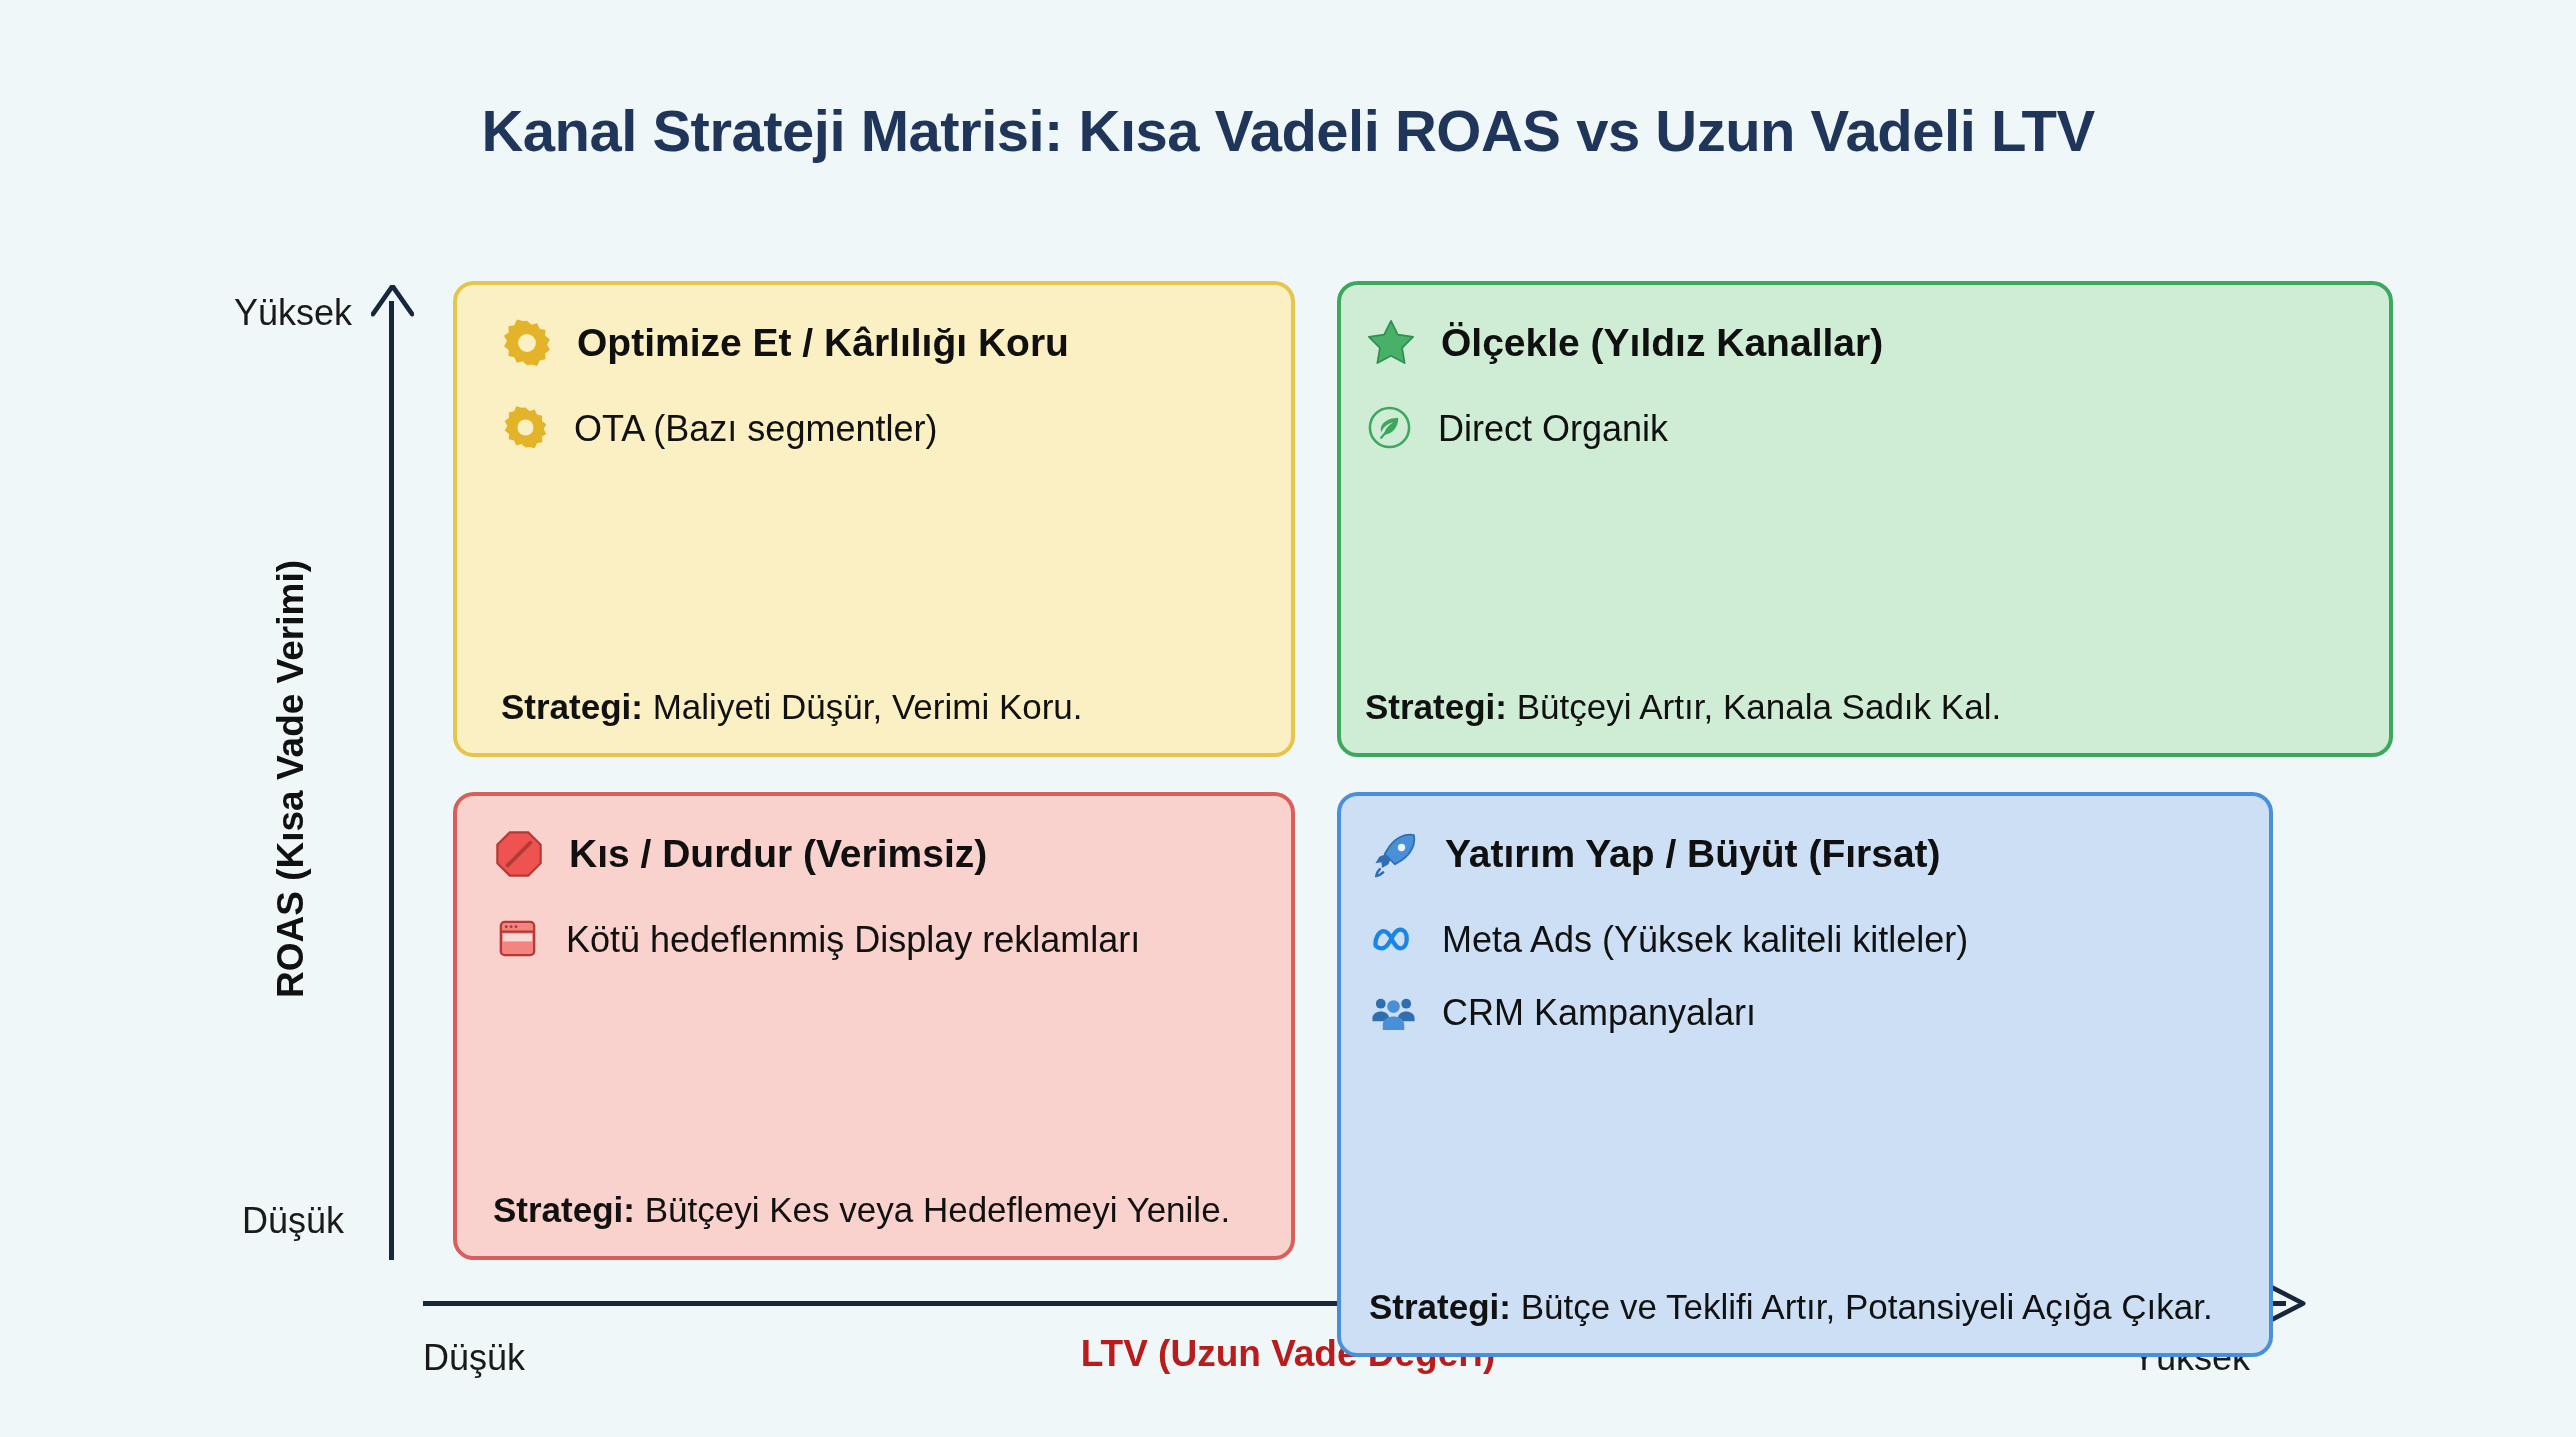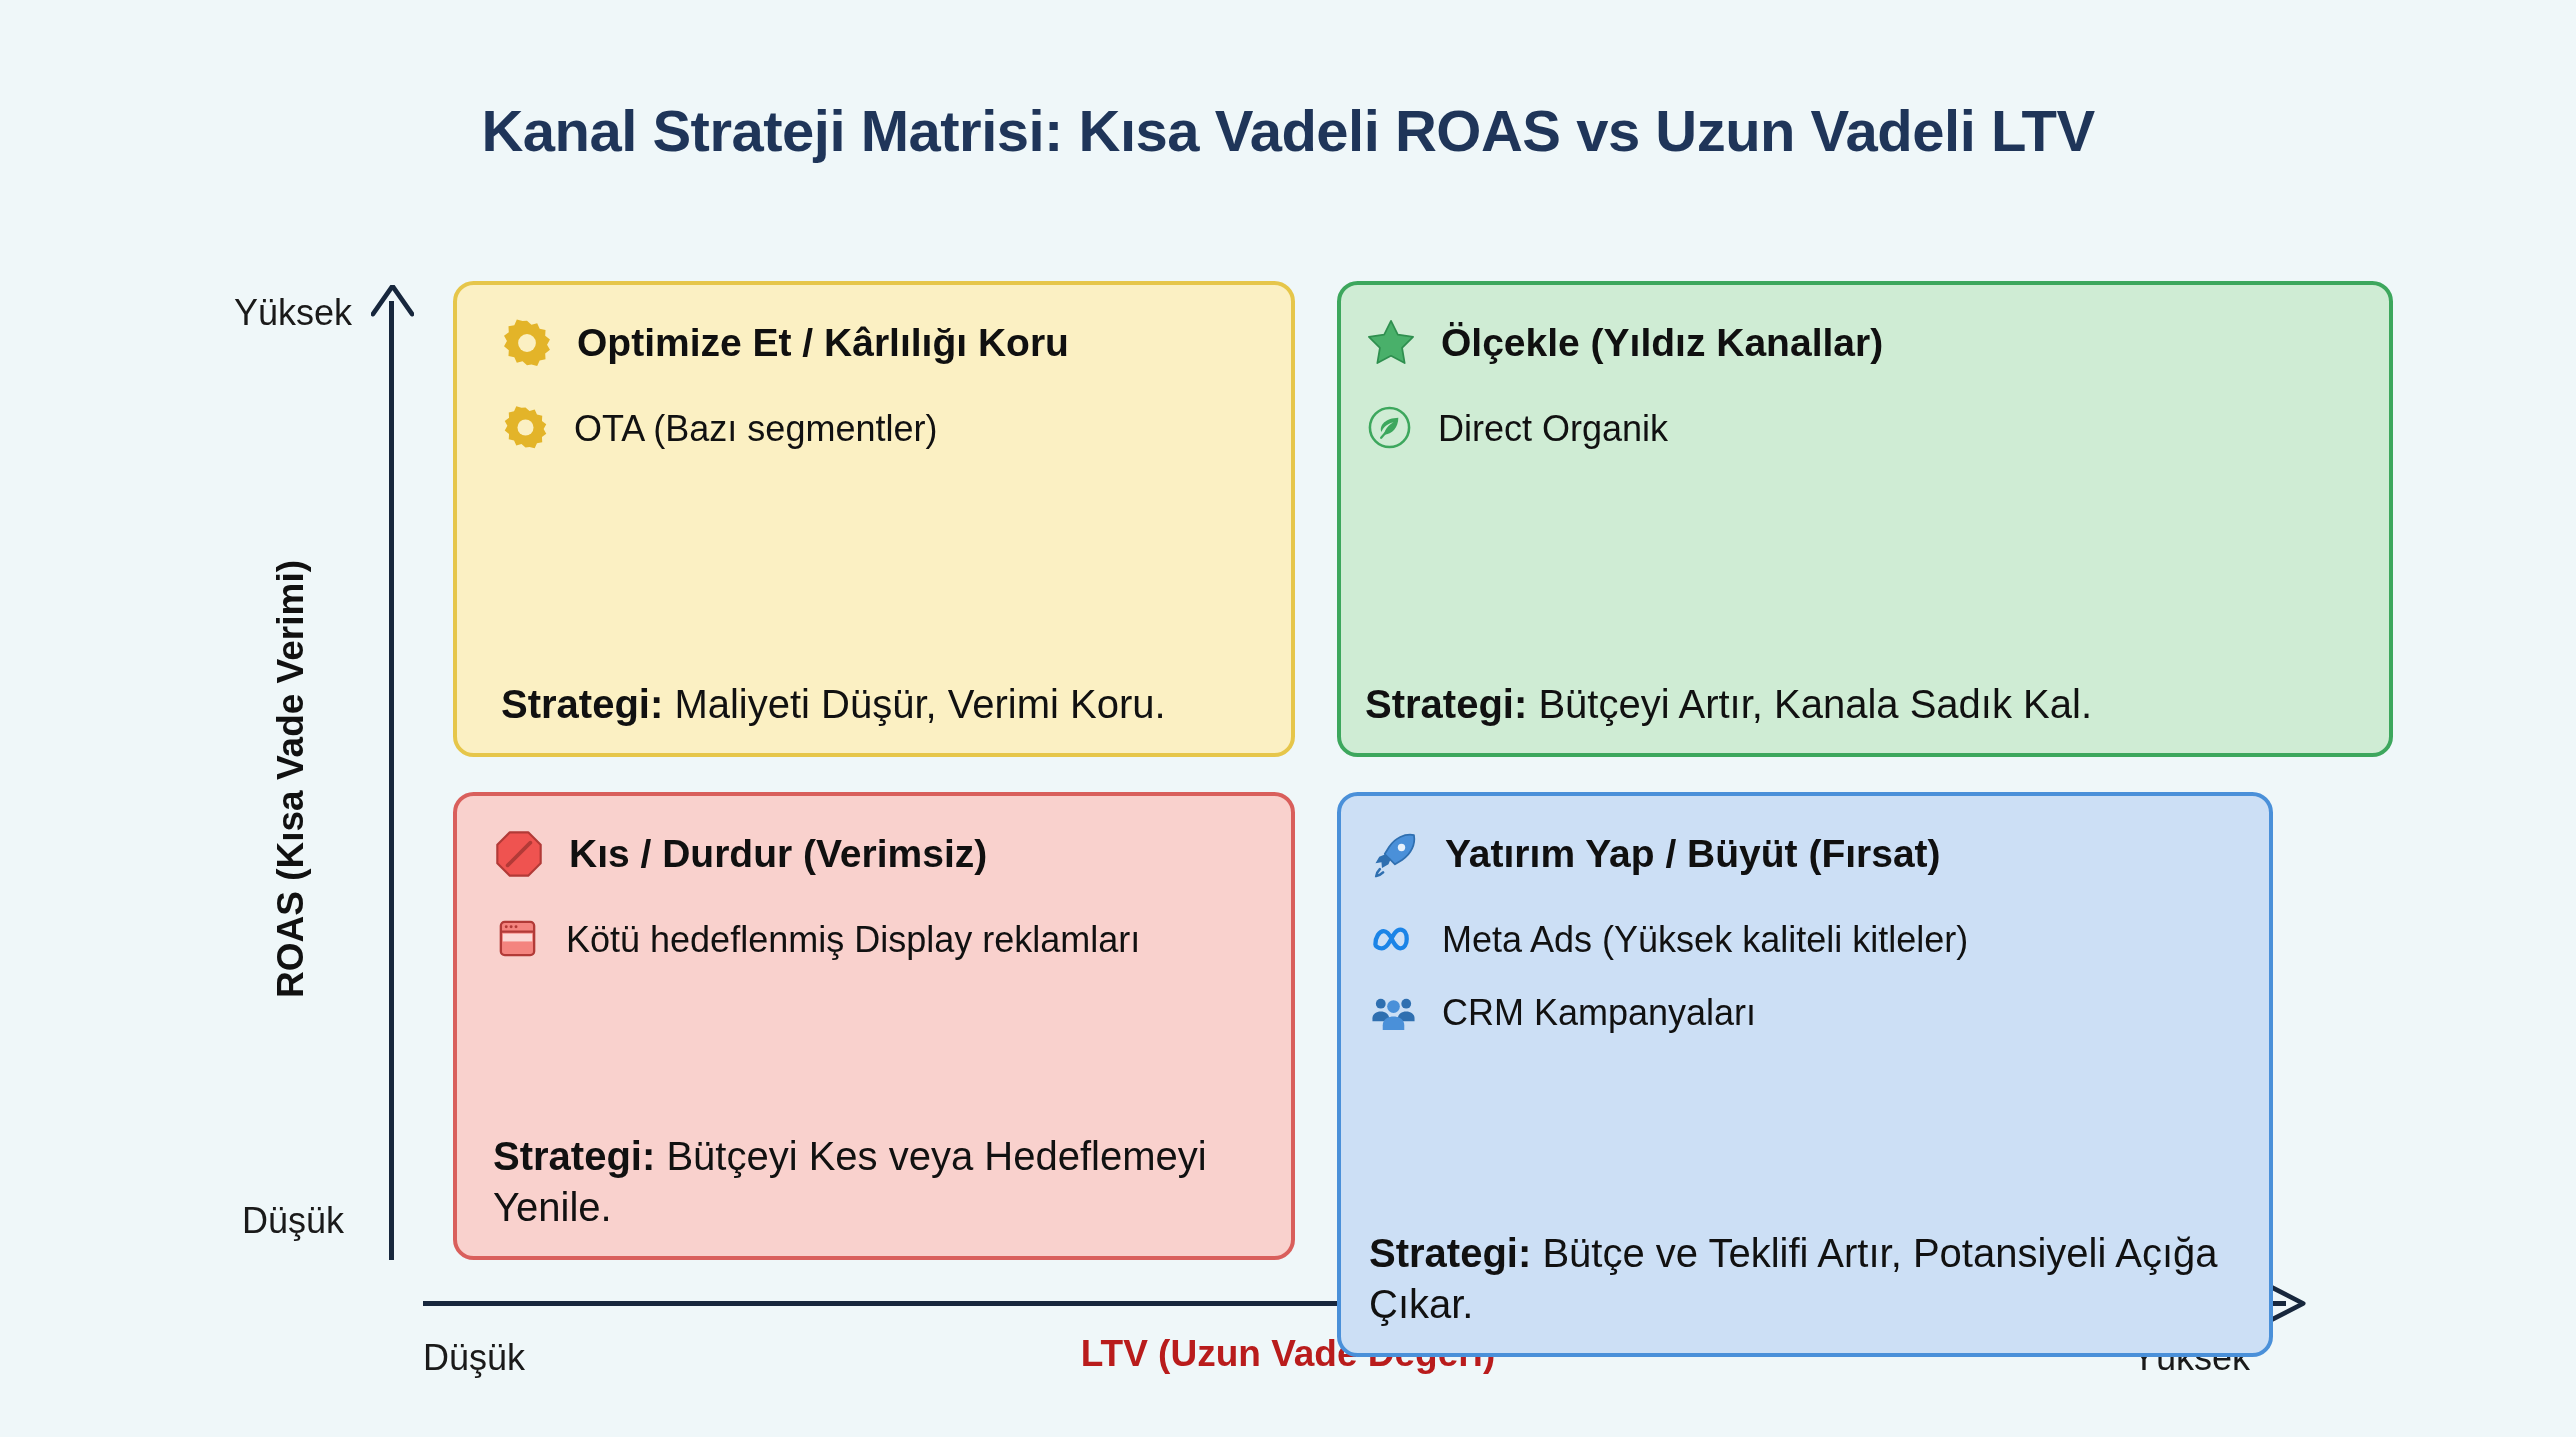--- a/index.html
+++ b/index.html
@@ -163,21 +163,21 @@
   }
   .quad-item .item-text {
     font-size: 36px;
     color: #111;
     line-height: 1.22;
     padding-top: 2.8px;
   }
 
   .quad-strategy {
     margin-top: auto;
-    font-size: 40px;
+    font-size: 35px;
     color: #111;
     line-height: 1.26;
   }
   .quad-strategy .strat-label {
     font-weight: bold;
   }
 
   .icon-lg { width: 52px; height: 52px; display:block; }
   .icon-sm { width: 47px; height: 47px; display:block; }
 </style>

